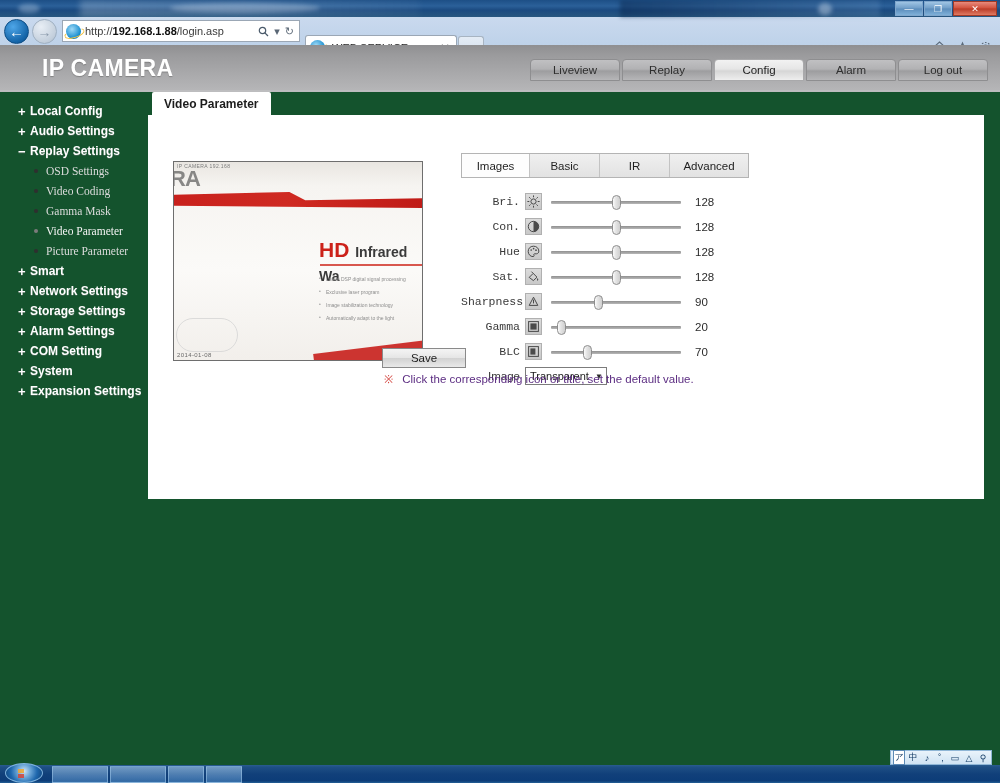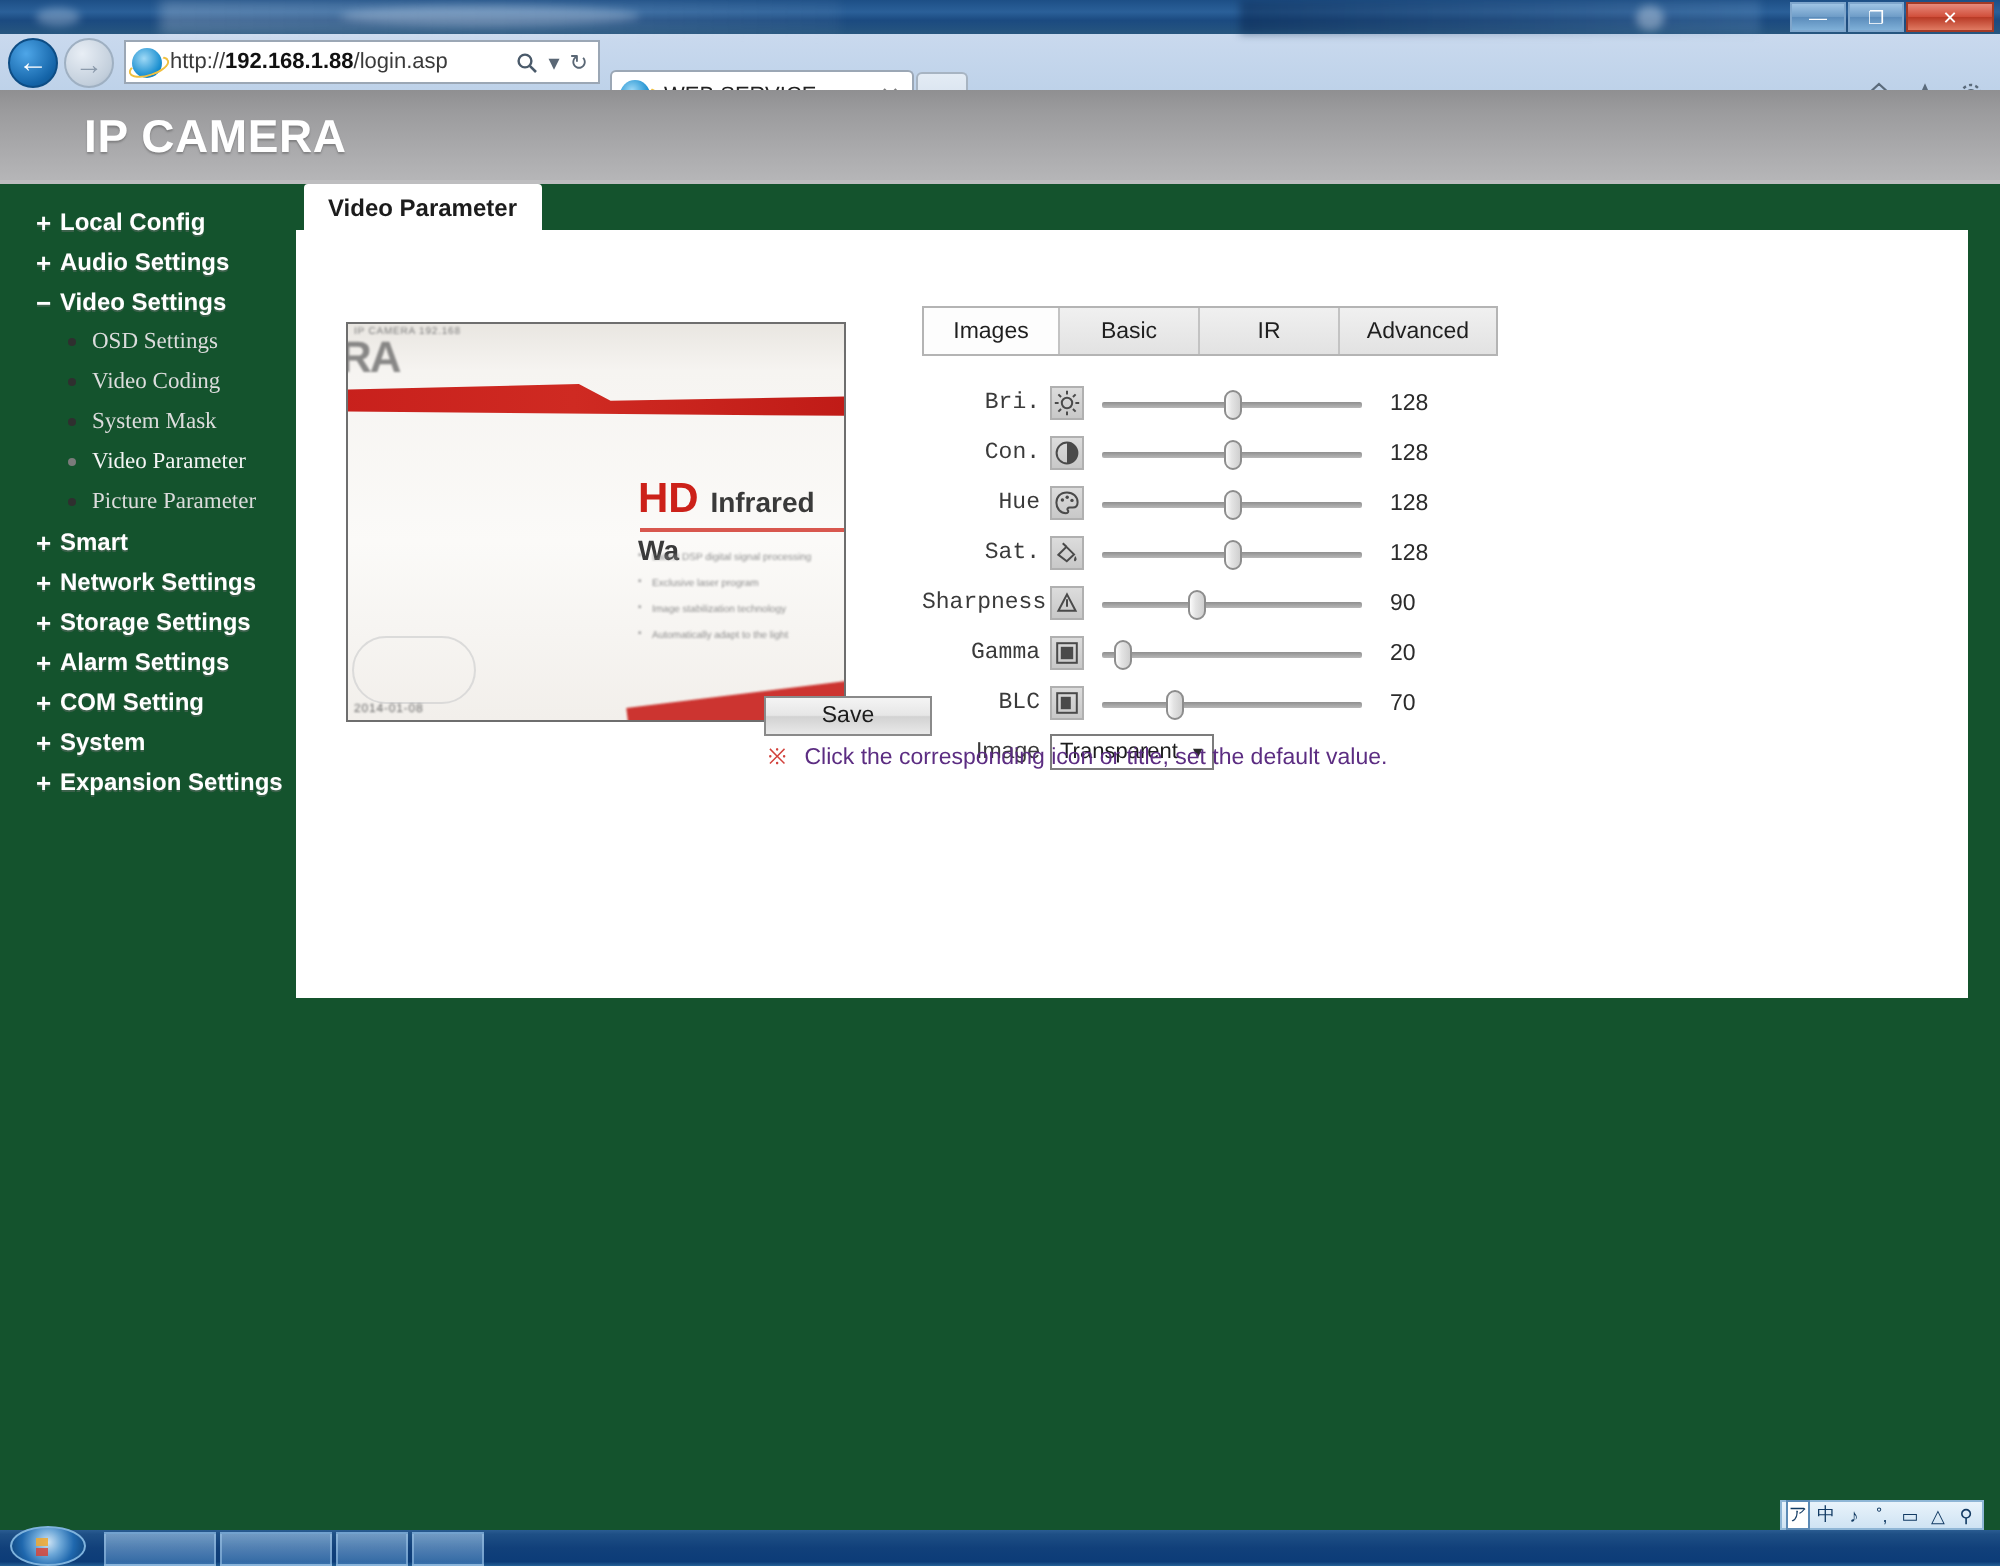--- a/index.html
+++ b/index.html
@@ -354,47 +354,54 @@
         <circle cx="6.5" cy="6.5" r="5" fill="none" stroke="#5b6b7b" stroke-width="1.2" stroke-dasharray="1.6 1.6"></circle>
       </svg>
     </div>
   </div>
 </div>
 
 <div id="page">
 
   <div id="app-header">
     <div id="app-title">IP CAMERA</div>
+    <div id="main-nav">
+        <div class="nav-tab">Liveview</div>
+        <div class="nav-tab">Replay</div>
+        <div class="nav-tab active">Config</div>
+        <div class="nav-tab">Alarm</div>
+        <div class="nav-tab">Log out</div>
+      </div>
     <div class="header-underline"></div>
   </div>
 
   <div id="sidebar">
       <div class="menu-group">
         <span class="pm">+</span>
         <span>Local Config</span>
       </div>
       <div class="menu-group">
         <span class="pm">+</span>
         <span>Audio Settings</span>
       </div>
       <div class="menu-group open">
         <span class="pm">−</span>
-        <span>Video Settings</span>
+        <span>Replay Settings</span>
       </div>
       <div class="menu-child">
         <span class="bullet"></span>
         <span>OSD Settings</span>
       </div>
       <div class="menu-child">
         <span class="bullet"></span>
         <span>Video Coding</span>
       </div>
       <div class="menu-child">
         <span class="bullet"></span>
-        <span>System Mask</span>
+        <span>Gamma Mask</span>
       </div>
       <div class="menu-child selected">
         <span class="bullet"></span>
         <span>Video Parameter</span>
       </div>
       <div class="menu-child">
         <span class="bullet"></span>
         <span>Picture Parameter</span>
       </div>
       <div class="menu-group">

